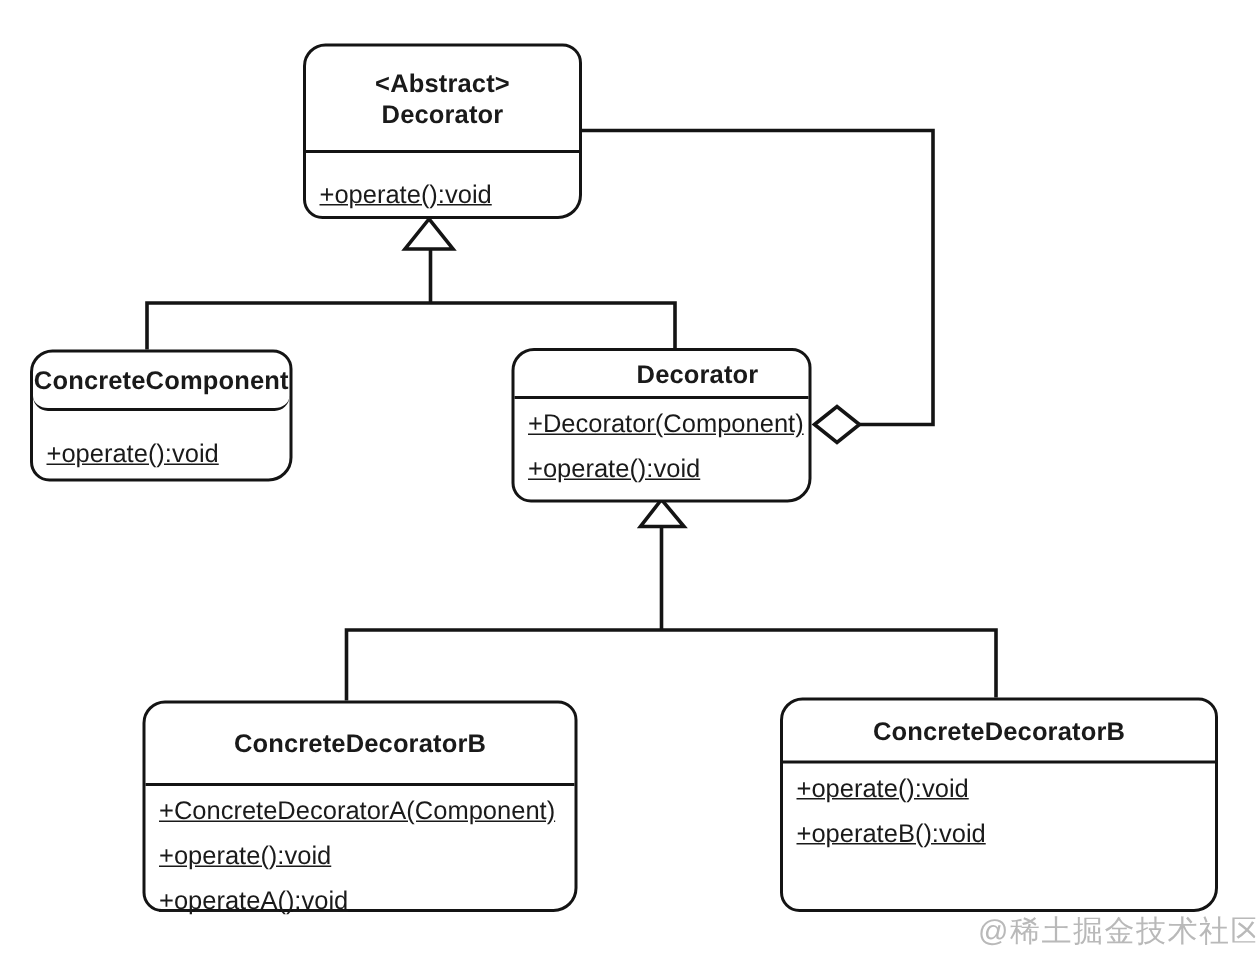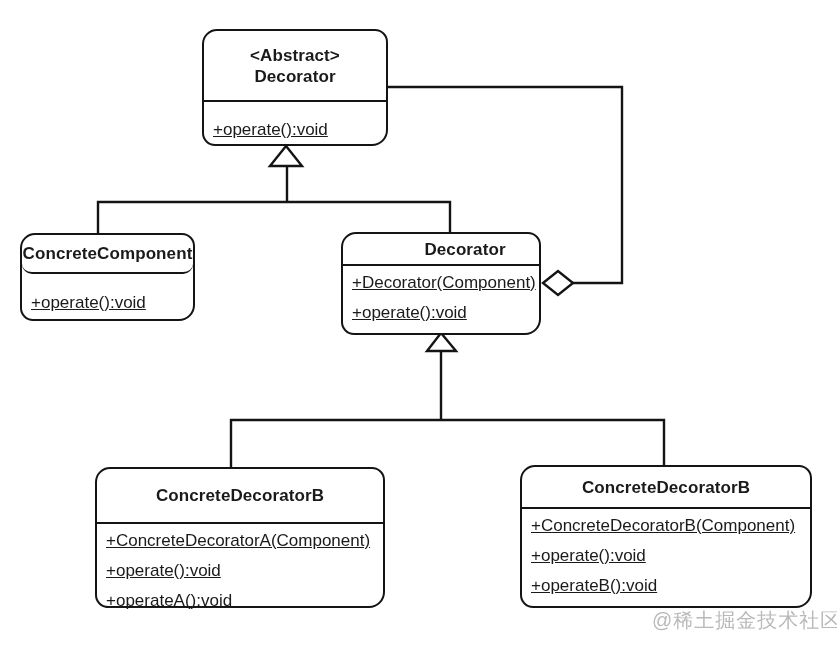--- a/index.html
+++ b/index.html
@@ -119,21 +119,20 @@
       <div class="method">+operate():void</div>
       <div class="method">+operateA():void</div>
     </div>
   </div>
 
   <div class="uml-class" style="left:520px; top:465px; width:292px; height:143px;">
     <div class="cls-title" style="height:42px;">
       <span>ConcreteDecoratorB</span>
     </div>
     <div class="cls-methods pad2">
-      <div class="method">+ConcreteDecoratorB(Component)</div>
       <div class="method">+operate():void</div>
       <div class="method">+operateB():void</div>
     </div>
   </div>
 
   <div class="watermark" style="color: rgb(185, 185, 185);">@稀土掘金技术社区</div>
 
 </div>
 
 </body></html>

